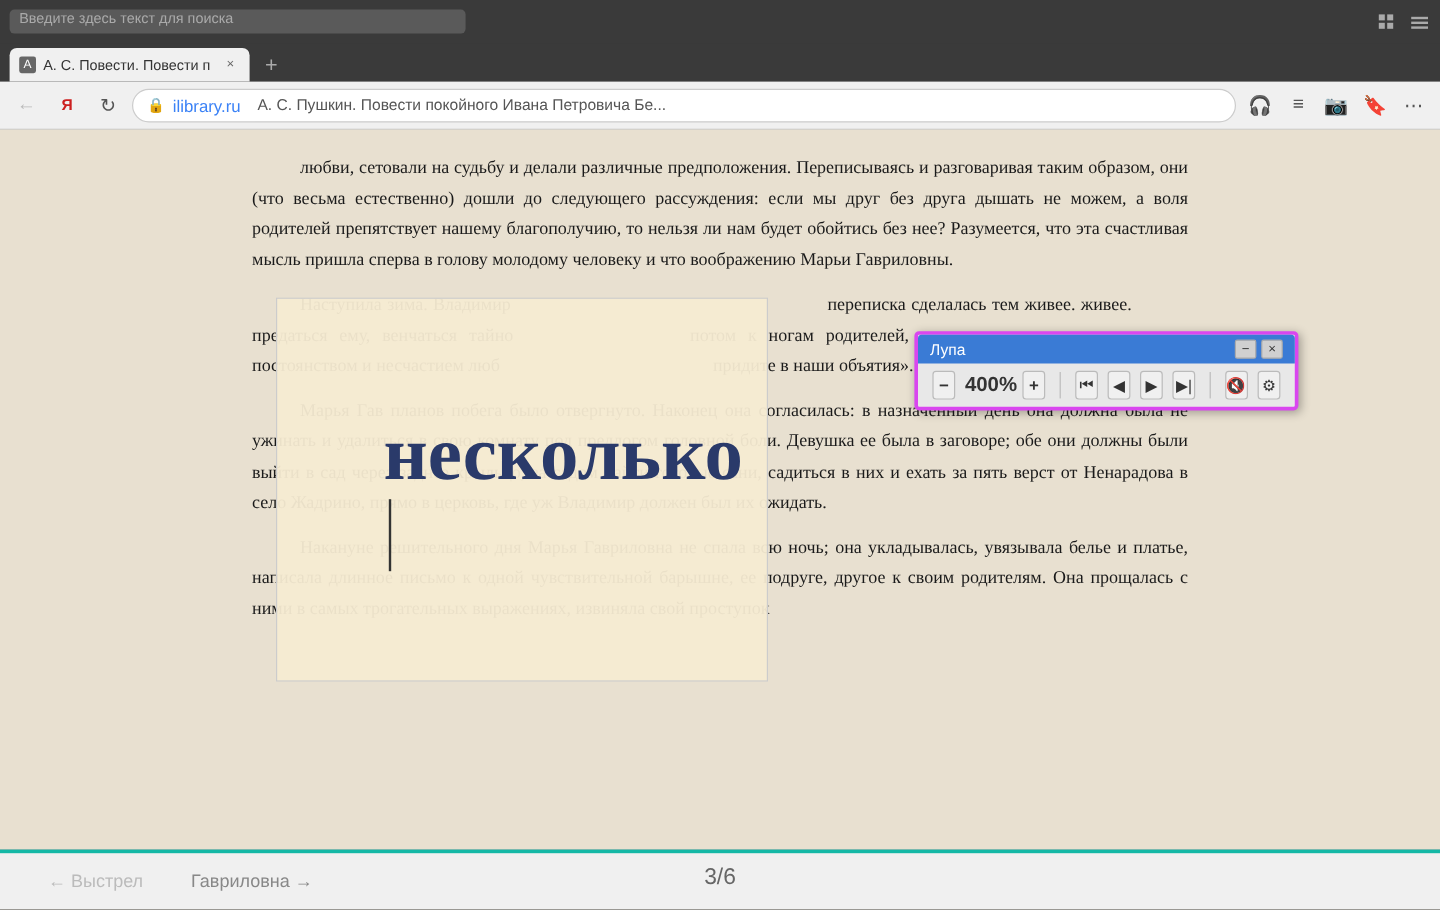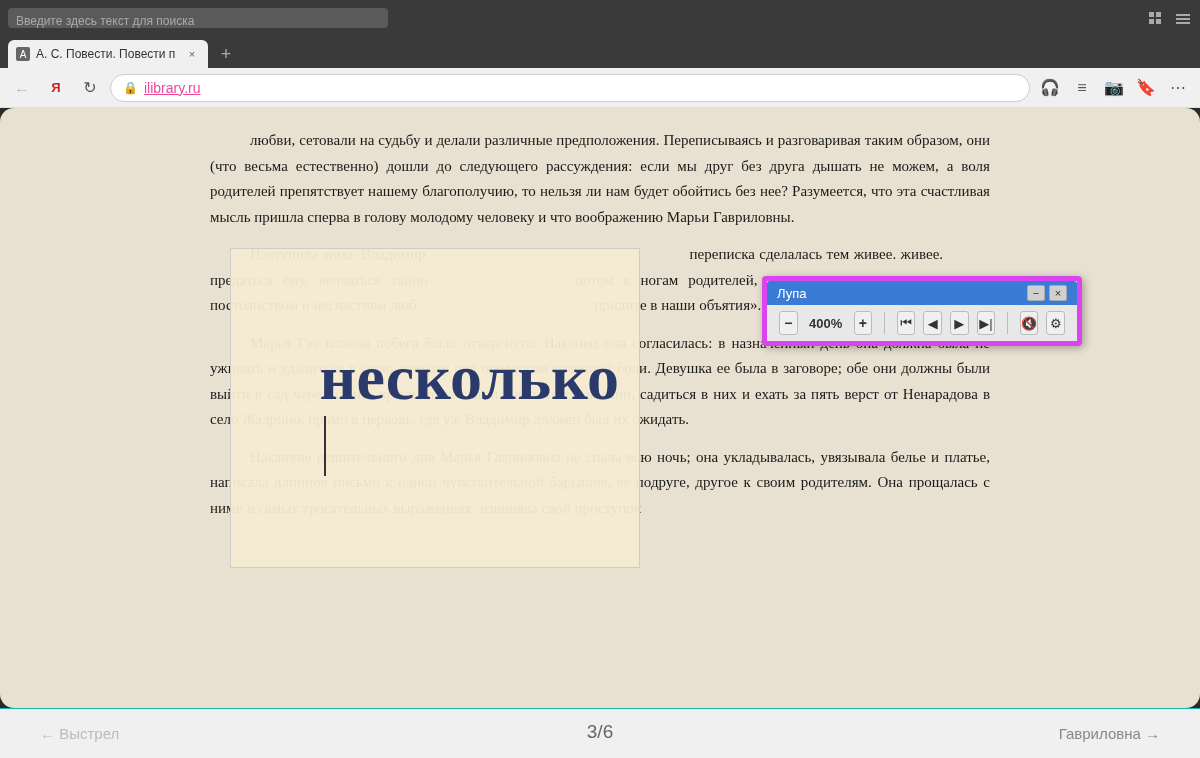--- a/index.html
+++ b/index.html
@@ -26,21 +26,21 @@
       gap: 8px;
     }
 
     .search-bar {
       background: #5a5a5a;
       border-radius: 4px;
       height: 20px;
       flex: 1;
       max-width: 380px;
       display: flex;
-      align-items: flex-end;
+      align-items: flex-start;
       padding: 0 8px;
     }
 
     .search-bar-text {
       color: #aaa;
       font-size: 12px;
     }
 
     .browser-icons-top {
       display: flex;
@@ -154,23 +154,22 @@
       gap: 6px;
     }
 
     .lock-icon {
       color: #5a5a5a;
       font-size: 12px;
     }
 
     .url-text {
       font-size: 14px;
-      color: #ec4899;
+      color: #3b82f6;
       font-weight: 500;
-      text-decoration: underline;
     }
 
     .page-title-nav {
       font-size: 13px;
       color: #555;
       margin-left: 8px;
       white-space: nowrap;
       overflow: hidden;
       text-overflow: ellipsis;
       max-width: 380px;
@@ -194,21 +193,20 @@
       border-radius: 4px;
     }
 
     
     .content-area {
       background: #e8e0d0;
       width: 100%;
       position: relative;
       height: calc(758px - 36px - 32px - 40px - 50px);
       overflow: hidden;
-      border-radius: 14px;
     }
 
     .book-content {
       padding: 20px 40px;
       font-family: 'Times New Roman', Times, serif;
       font-size: 15px;
       line-height: 1.7;
       color: #1a1a1a;
       text-align: justify;
       max-width: 860px;
@@ -254,21 +252,21 @@
       vertical-align: middle;
       margin: 0 4px;
     }
 
     
     .magnifier-toolbar {
       position: absolute;
       top: 168px;
       right: 118px;
       background: #e8e8e8;
-      border: 5px solid #d946ef;
+      border: 3px solid #d946ef;
       border-radius: 4px;
       box-shadow: 2px 2px 8px rgba(0,0,0,0.3);
       z-index: 20;
       width: 320px;
     }
 
     .magnifier-title-bar {
       background: #3a7bd5;
       color: white;
       padding: 4px 10px;
@@ -314,21 +312,21 @@
       background: #f0f0f0;
       border: 1px solid #bbb;
       border-radius: 3px;
       font-size: 14px;
       font-weight: bold;
       cursor: pointer;
       color: #333;
     }
 
     .zoom-label {
-      font-size: 13px;
+      font-size: 17px;
       font-weight: bold;
       color: #333;
       min-width: 40px;
       text-align: center;
     }
 
     .divider-v {
       width: 1px;
       height: 22px;
       background: #bbb;
@@ -348,23 +346,24 @@
       cursor: pointer;
       color: #333;
     }
 
     
     .bottom-nav {
       background: #f0f0f0;
       height: 50px;
       display: flex;
       align-items: center;
-      justify-content: space-between;
+      justify-content: flex-start;
       padding: 0 40px;
-      border-top: 1px solid #14b8a6;
+      border-top: 3px solid #14b8a6;
+      gap: 40px;
     }
 
     .chapter-nav-btn {
       display: flex;
       align-items: center;
       gap: 6px;
       color: #888;
       font-size: 15px;
       cursor: pointer;
       font-family: Arial, sans-serif;
@@ -420,20 +419,21 @@
     <div class="tab-add">+</div>
   </div>
 
   <div class="nav-bar">
     <div class="nav-btn disabled">←</div>
     <div class="nav-btn" style="font-size:13px; color:#cc2020; font-weight:bold;">Я</div>
     <div class="nav-btn">↻</div>
     <div class="address-bar">
       <span class="lock-icon">🔒</span>
       <span class="url-text">ilibrary.ru</span>
+      <span class="page-title-nav">А. С. Пушкин. Повести покойного Ивана Петровича Бе...</span>
     </div>
     <div class="nav-right-icons">
       <div class="nav-icon">🎧</div>
       <div class="nav-icon">≡</div>
       <div class="nav-icon">📷</div>
       <div class="nav-icon">🔖</div>
       <div class="nav-icon">⋯</div>
     </div>
   </div>
 </div>

